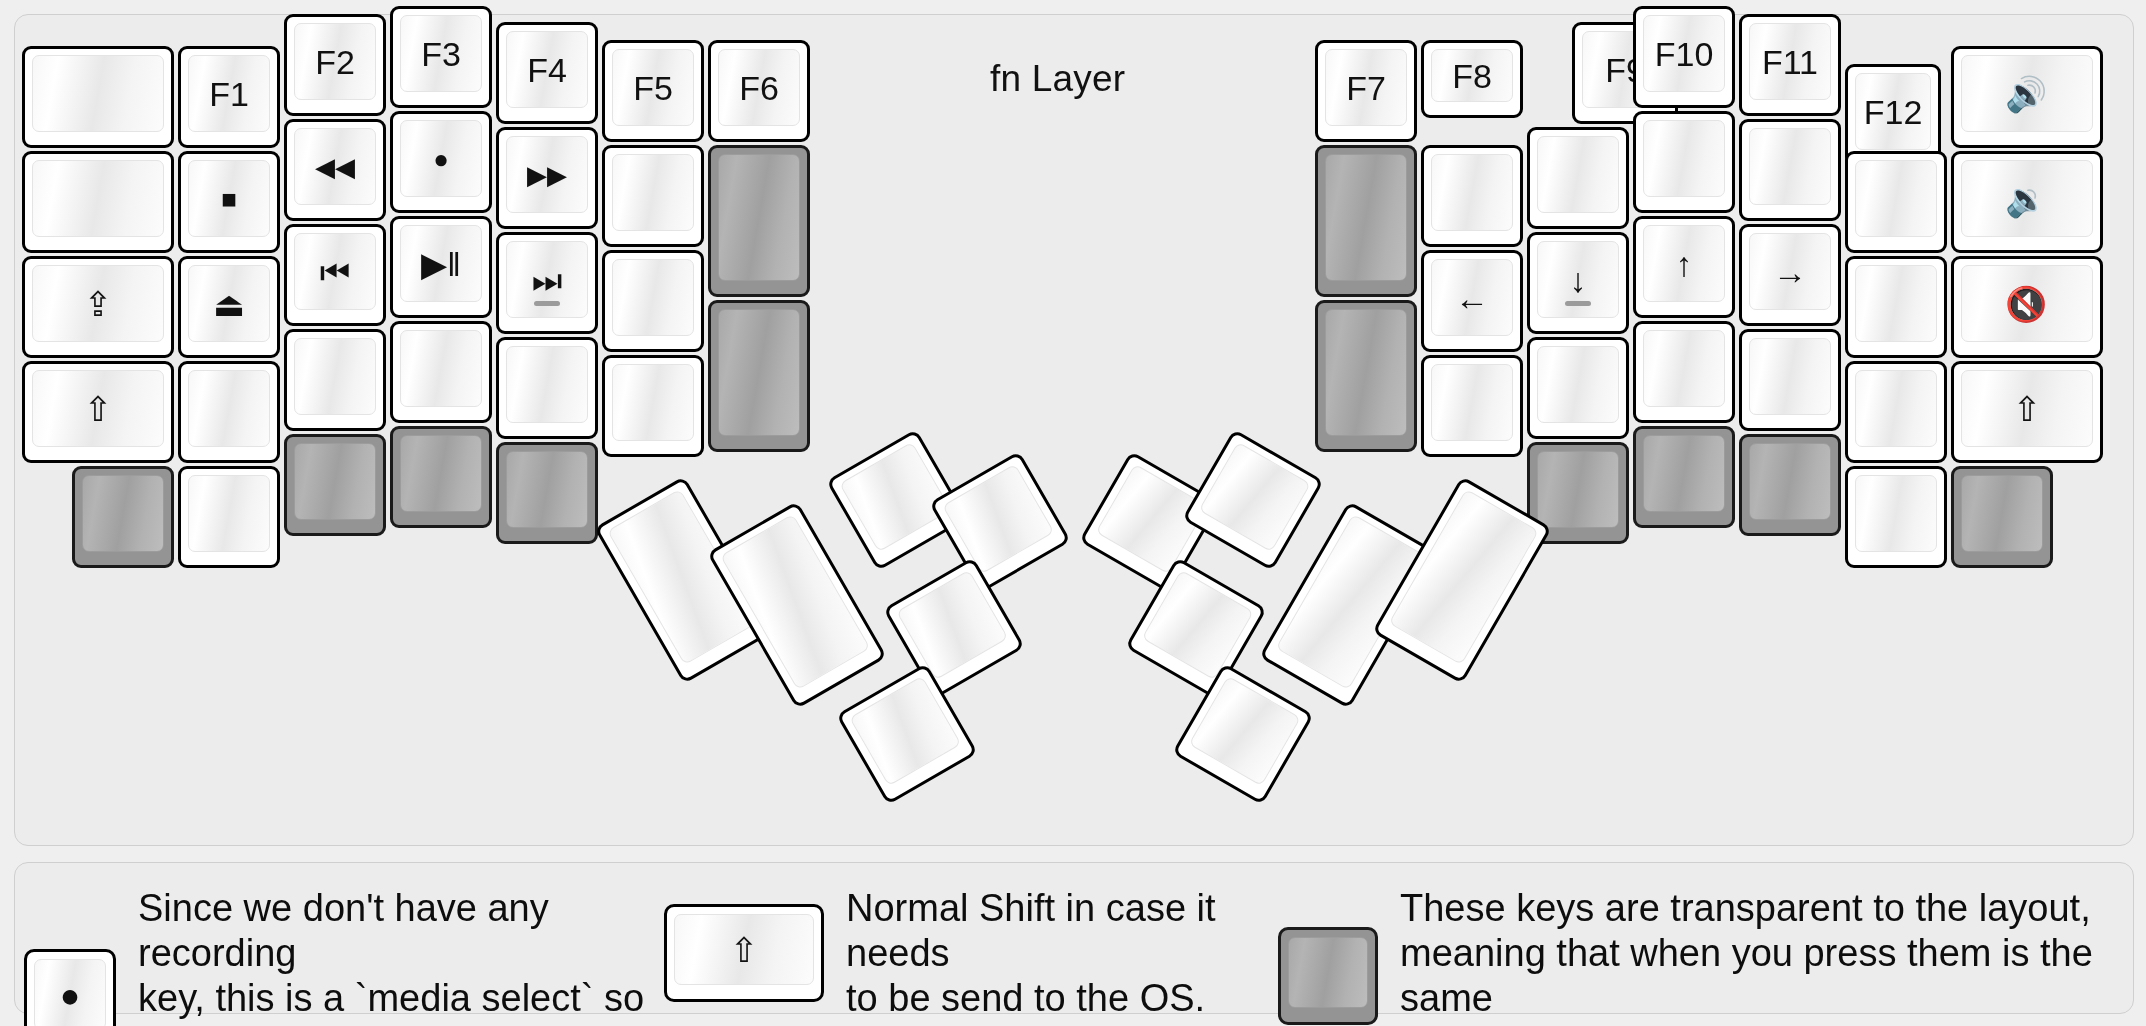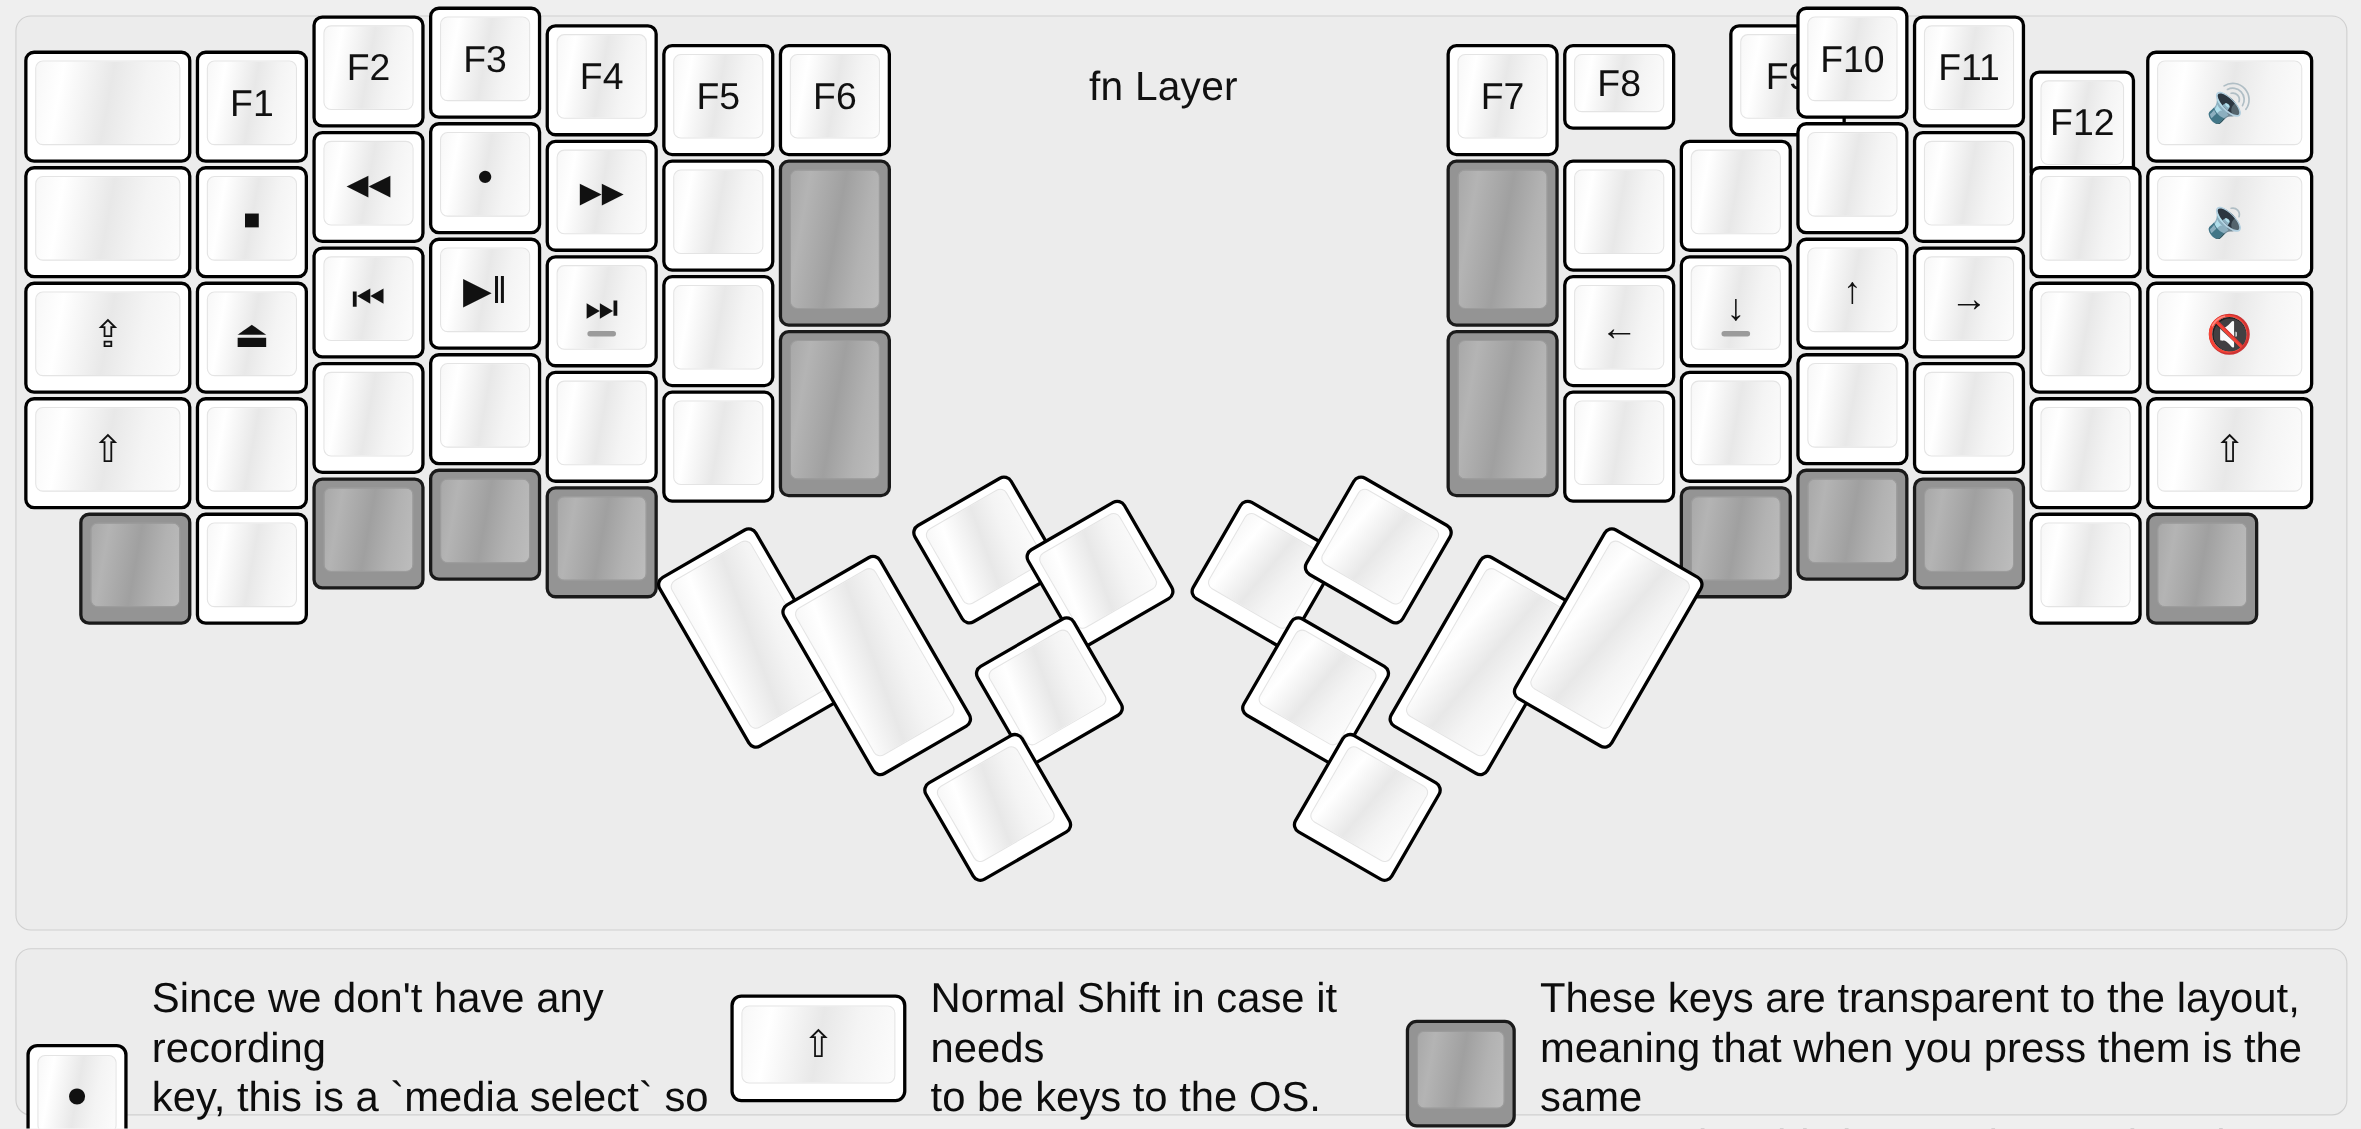--- a/index.html
+++ b/index.html
@@ -418,21 +418,21 @@
 key, this is a `media select` so user
 can map it to anything else.</div>
       </div>
       <div class="legend-item" style="left: 664px; top: 886px;">
         <div class="legend-key" style="width: 160px; height: 98px;">
           <div class="cap">
             <span class="lbl glyph">⇧</span>
           </div>
         </div>
         <div class="legend-text" style="width: 440px;">Normal Shift in case it needs
-to be keys to the OS.</div>
+to be send to the OS.</div>
       </div>
       <div class="legend-item" style="left: 1278px; top: 886px;">
         <div class="legend-key trans" style="width: 100px; height: 98px;">
           <div class="cap"></div>
         </div>
         <div class="legend-text" style="width: 720px;">These keys are transparent to the layout,
 meaning that when you press them is the same
 as pressing this key on the previous layer.</div>
       </div>
     </div>

